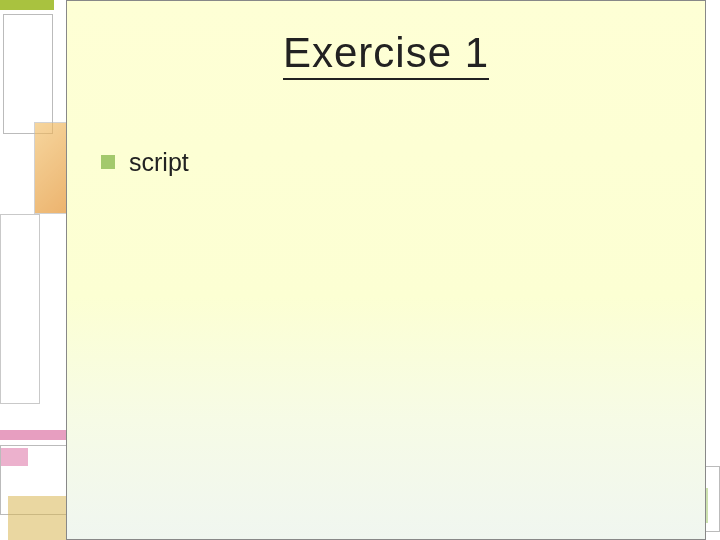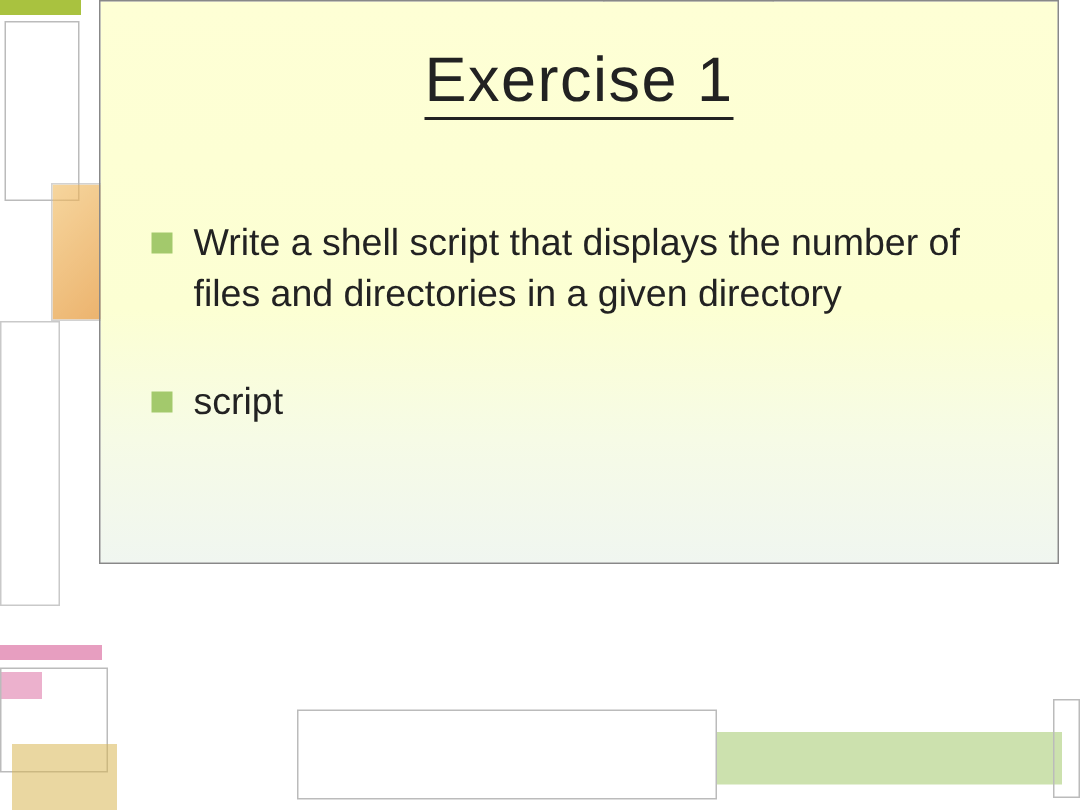--- a/index.html
+++ b/index.html
@@ -10,21 +10,21 @@
     font-family: "Trebuchet MS", Verdana, Arial, sans-serif;
     overflow: hidden;
     background: #ffffff;
   }
   .deco { position: absolute; }
   .slide {
     position: absolute;
     left: 66px;
     top: 0px;
     width: 640px;
-    height: 376px;
+    height: 540px;
     background: linear-gradient(to bottom, #feffd5 0%, #fcffd3 55%, #f6fbe6 78%, #f0f6f0 100%);
     border: 1px solid #888;
   }
   .title {
     position: absolute;
     top: 28px;
     left: 0;
     width: 100%;
     text-align: center;
   }
@@ -81,22 +81,18 @@
 <div class="deco" style="left:198px;top:473px;width:280px;height:60px;border:1px solid #bbb;"></div>
 <div class="deco" style="left:478px;top:488px;width:230px;height:35px;background:#a3c96c;opacity:.55;"></div>
 <div class="deco" style="left:702px;top:466px;width:18px;height:66px;border:1px solid #bbb;"></div>
 <div class="deco" style="left:402px;top:0;width:114px;height:20px;border:1px solid #bbb;"></div>
 
 <div class="slide">
   <div class="title">
     <h1>Exercise 1</h1>
   </div>
   <div class="body">
-    <div class="item">
-      <div class="bullet"></div>
-      <div class="text">Write a shell script that displays the number of files and directories in a given directory</div>
-    </div>
     <div class="item" style="margin-bottom:6px;">
       <div class="bullet"></div>
       <div class="text">script</div>
     </div>
   </div>
 </div>
 
 </body></html>

